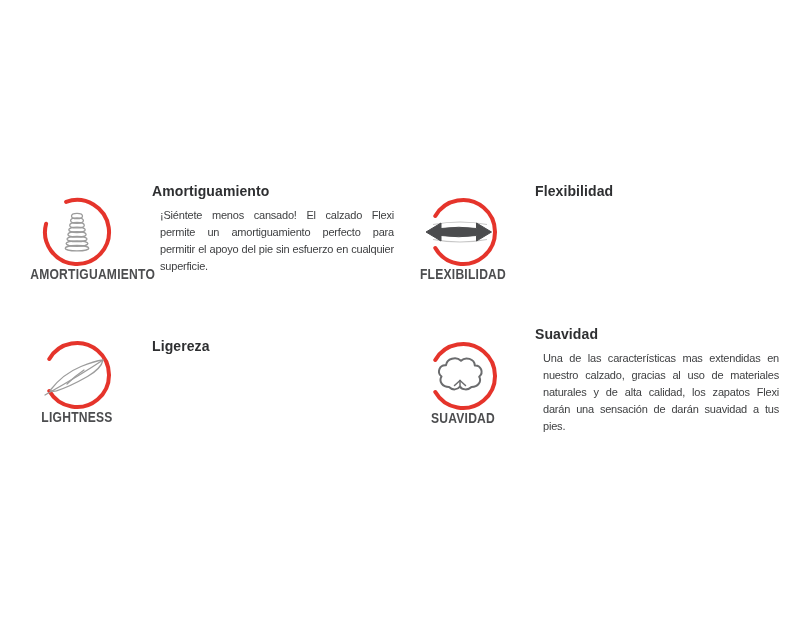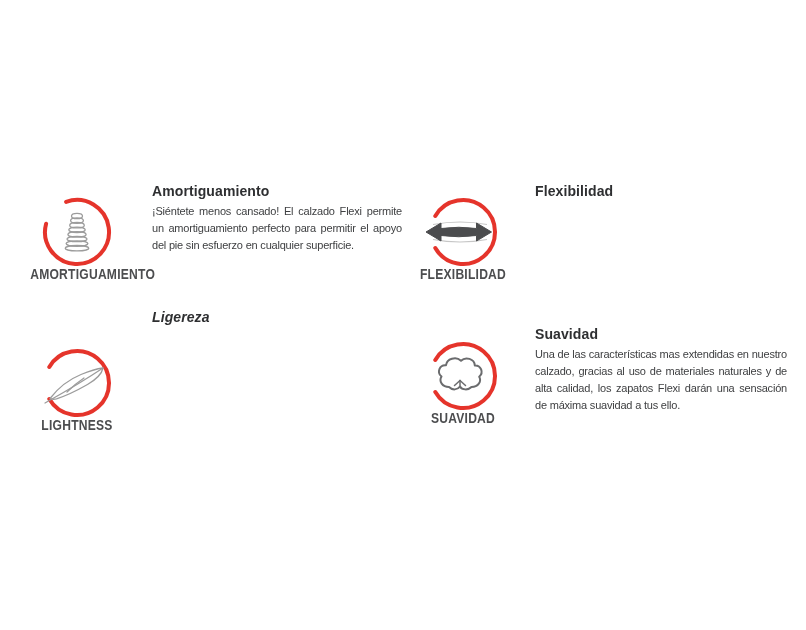--- a/index.html
+++ b/index.html
@@ -13,27 +13,27 @@
     margin-top:-3px;font-weight:700;font-size:15.5px;color:#4c4d4f;
     letter-spacing:0.3px;white-space:nowrap;text-align:center;
     transform:scaleX(0.78);transform-origin:50% 50%;
   }
   .text-col{position:absolute;}
   .feature-title{
     margin:0 0 4px 0;font-size:14px;line-height:16px;font-weight:700;
     color:#2e2f31;letter-spacing:0.1px;
   }
   .feature-desc{
-    margin:0;font-size:11px;line-height:17px;color:#3f4042;
+    margin:8px;font-size:11px;line-height:17px;color:#3f4042;
     text-align:justify;letter-spacing:-0.2px;
   }
   
   #icon-1{left:17px;top:196px;}   #text-1{left:152px;top:183px;width:250px;}
   #icon-2{left:403px;top:196px;}  #text-2{left:535px;top:183px;width:252px;}
-  #icon-3{left:17px;top:347px;}   #text-3{left:152px;top:309px;width:250px;font-style:italic;}
+  #icon-3{left:17px;top:339px;}   #text-3{left:152px;top:338px;width:250px;}
   #icon-4{left:403px;top:340px;}  #text-4{left:535px;top:326px;width:252px;}
 </style>
 </head>
 <body>
 
 <div class="canvas">
 
   <div class="icon-col" id="icon-1">
     <svg width="120" height="72" viewBox="0 0 120 72">
       <path d="M29.1,27.7 A32,32 0 1 0 49.1,5.9" fill="none" stroke="#e5342b" stroke-width="4" stroke-linecap="round"></path>
@@ -92,16 +92,16 @@
       <g fill="none" stroke="#6b6c6e" stroke-width="1.5" stroke-linecap="round">
         <path d="M57,47.5 L57,40.5"></path>
         <path d="M51.5,45.5 L57,40.5"></path>
         <path d="M62.5,45.5 L57,40.5"></path>
       </g>
     </svg>
     <div class="icon-label">SUAVIDAD</div>
   </div>
   <div class="text-col" id="text-4">
     <h3 class="feature-title">Suavidad</h3>
-    <p class="feature-desc">Una de las características mas extendidas en nuestro calzado, gracias al uso de materiales naturales y de alta calidad, los zapatos Flexi darán una sensación de máxima suavidad a tus ello.</p>
+    <p class="feature-desc">Una de las características mas extendidas en nuestro calzado, gracias al uso de materiales naturales y de alta calidad, los zapatos Flexi darán una sensación de darán suavidad a tus pies.</p>
   </div>
 
 </div>
 
 </body></html>

